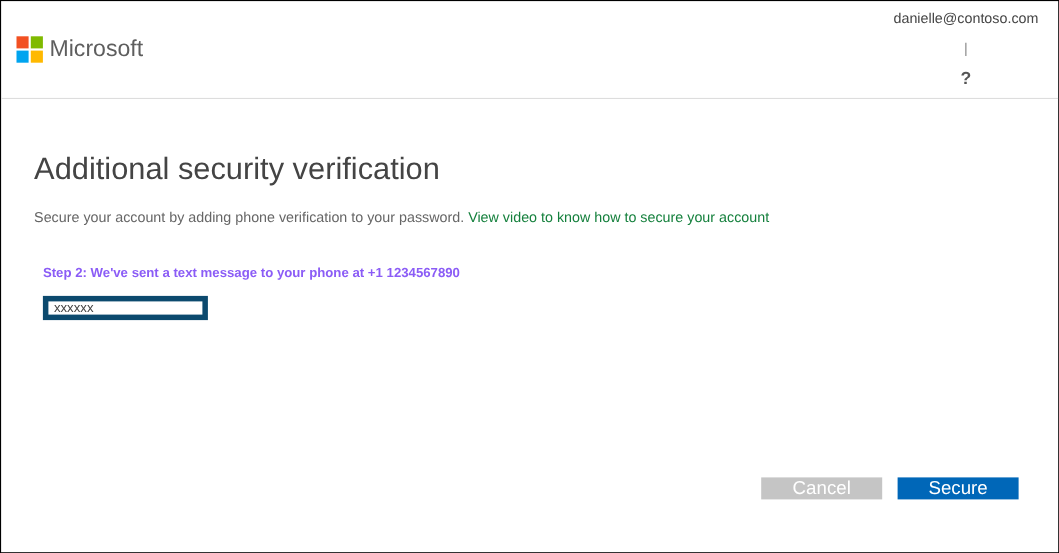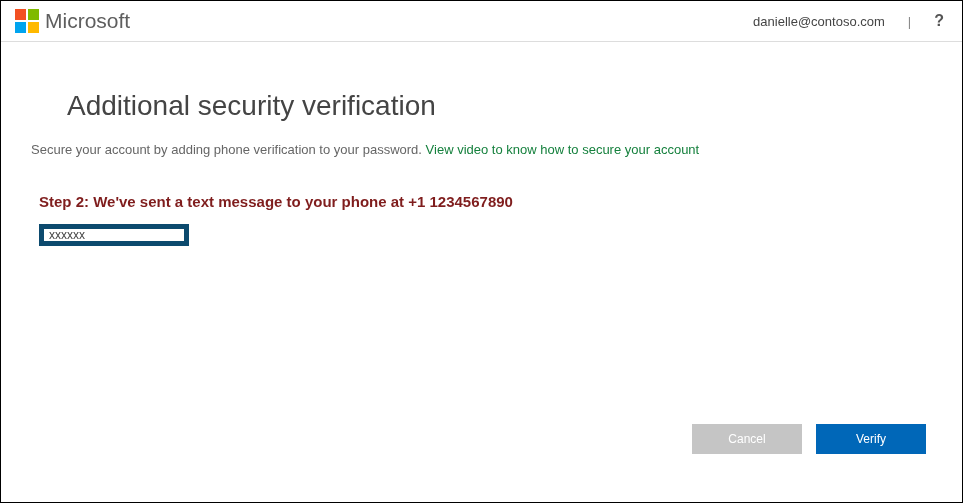--- a/index.html
+++ b/index.html
@@ -37,56 +37,56 @@
     .ms-logo .sq3 { background: #00a4ef; }
     .ms-logo .sq4 { background: #ffb900; }
     .ms-text {
       font-size: 21px;
       color: #5e5e5e;
       font-weight: 500;
     }
     .header-right {
       display: flex;
       align-items: center;
-      gap: 23px;
+      gap: 12px;
       font-size: 13px;
       color: #444;
+      flex-direction: column;
     }
     .divider {
       color: #888;
     }
     .help-icon {
       font-size: 16px;
       font-weight: bold;
       color: #555;
       cursor: pointer;
     }
     .content {
       padding: 48px 30px 0 30px;
     }
     .page-title {
       font-size: 28px;
       font-weight: 300;
       color: #444;
       margin-bottom: 20px;
-      margin-left: 36px;
     }
     .subtitle {
       font-size: 13px;
       color: #666;
       margin-bottom: 36px;
     }
     .subtitle a {
       color: #15803d;
       text-decoration: none;
     }
     .step-heading {
-      font-size: 15px;
+      font-size: 12px;
       font-weight: 600;
-      color: #7f1d1d;
+      color: #8b5cf6;
       margin-bottom: 14px;
       padding-left: 8px;
     }
     .instruction {
       font-size: 13px;
       color: #555;
       margin-bottom: 10px;
       padding-left: 8px;
     }
     .code-input {
@@ -101,23 +101,23 @@
     }
     .button-row {
       position: absolute;
       bottom: 48px;
       right: 36px;
       display: flex;
       gap: 14px;
     }
     .btn {
       width: 110px;
-      height: 30px;
+      height: 20px;
       border: none;
-      font-size: 12px;
+      font-size: 17px;
       cursor: pointer;
       font-family: inherit;
     }
     .btn-cancel {
       background: #c5c5c5;
       color: #fff;
     }
     .btn-verify {
       background: #0067b8;
       color: #fff;
@@ -147,14 +147,14 @@
   <h1 class="page-title">Additional security verification</h1>
   <p class="subtitle">
     <span>Secure your account by adding phone verification to your password. </span><a href="#">View video to know how to secure your account</a>
   </p>
   <div class="step-heading">Step 2: We've sent a text message to your phone at +1 1234567890</div>
   <input type="text" class="code-input" value="xxxxxx" style="">
 </div>
 
 <div class="button-row">
   <button class="btn btn-cancel">Cancel</button>
-  <button class="btn btn-verify">Verify</button>
+  <button class="btn btn-verify">Secure</button>
 </div>
 
 </body></html>

